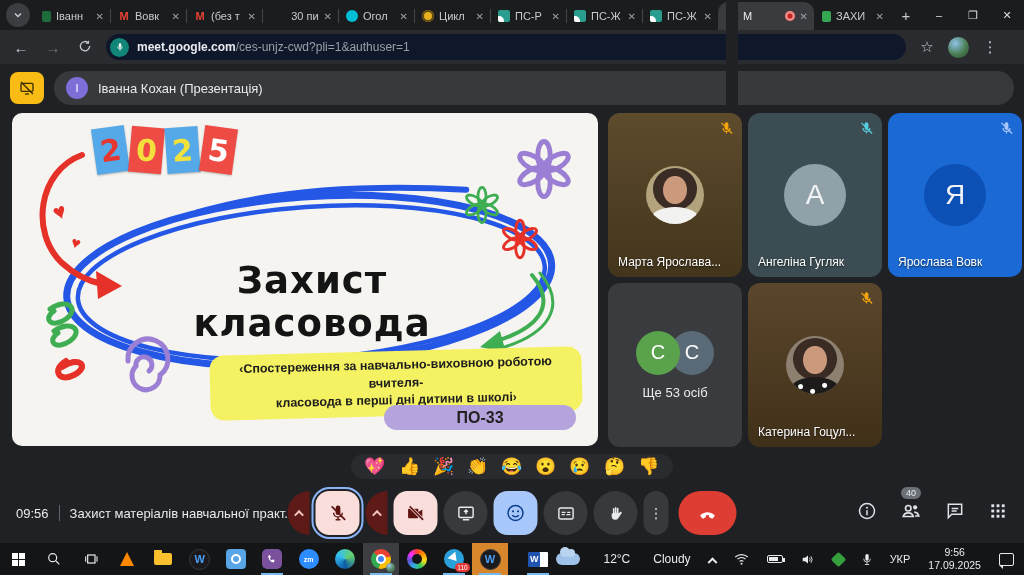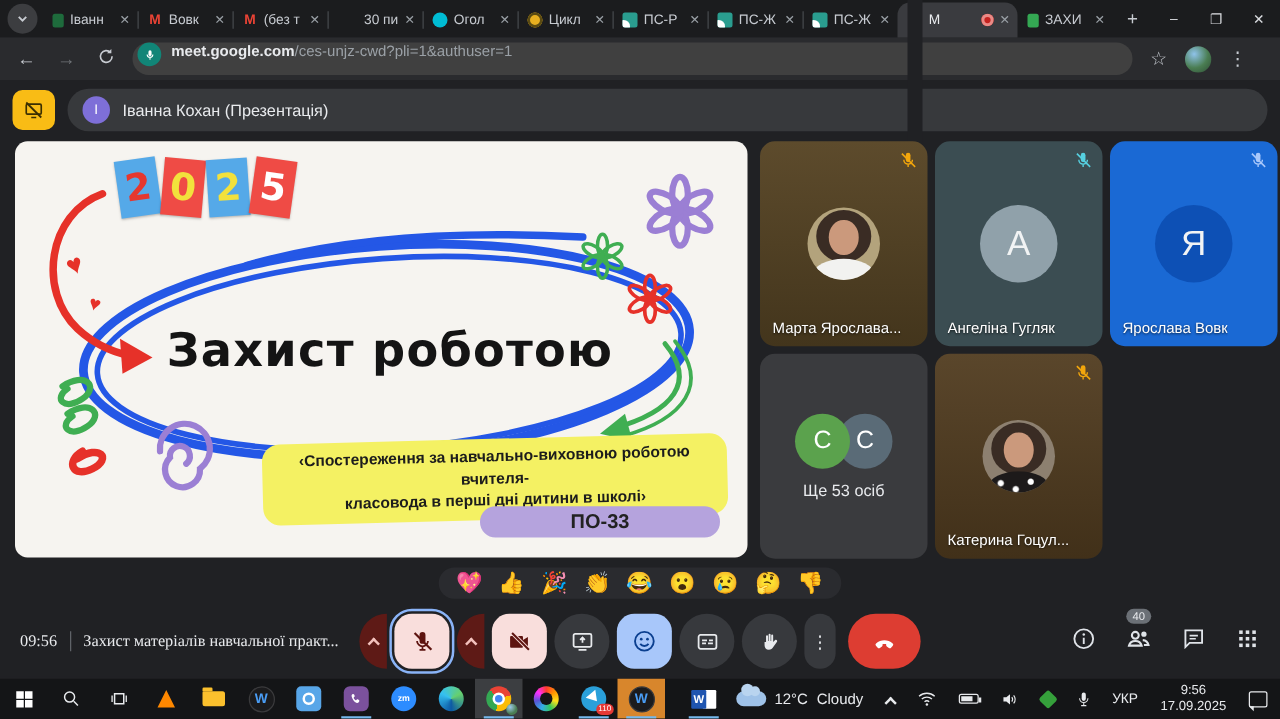--- a/index.html
+++ b/index.html
@@ -27,21 +27,21 @@
   .ti.meet i:nth-child(3){background:#4285f4}.ti.meet i:nth-child(4){background:#ea4335}
   .recdot { width:10px; height:10px; border-radius:50%; background:#c5221f; box-shadow:inset 0 0 0 2.5px #e98a86; flex:0 0 auto; }
   .newtab { width:24px; height:24px; margin:0 0 3px 4px; display:flex; align-items:center; justify-content:center; color:#c7cbd1; font-size:15px; }
   .wincontrols { margin-left:auto; display:flex; height:30px; }
   .wincontrols span { width:34px; display:flex; align-items:center; justify-content:center; color:#dadce0; font-size:11px; }
 
   
   .toolbar { height:34px; background:#2a2b2e; display:flex; align-items:center; padding:0 10px; gap:10px; }
   .navbtn { color:#c7cbd1; font-size:15px; width:22px; text-align:center; }
   .navbtn.dim { color:#707478; }
-  .urlpill { flex:1; height:26px; background:#404040; border-radius:13px; display:flex; align-items:flex-start; padding:0 12px 0 4px; gap:8px; max-width:800px; }
+  .urlpill { flex:1; height:26px; background:#0f172a; border-radius:13px; display:flex; align-items:center; padding:0 12px 0 4px; gap:8px; max-width:800px; }
   .micchip { width:19px; height:19px; border-radius:50%; background:#118577; display:flex; align-items:center; justify-content:center; }
   .url { font-size:12px; color:#9aa0a6; white-space:nowrap; overflow:hidden; }
   .url b { color:#e8eaed; font-weight:bold; }
   .avatar-sm { width:21px; height:21px; border-radius:50%; background:radial-gradient(circle at 35% 30%, #8fc3ea, #4a7d52 55%, #2e4d35); }
 
   
   .meet { height:477px; display:flex; flex-direction:column; background:#202124; }
   .banner { height:44px; display:flex; align-items:center; padding:6px 10px 2px 10px; gap:10px; }
   .presoff { width:34px; height:32px; border-radius:8px; background:#f9bc15; display:flex; align-items:center; justify-content:center; }
   .bannerpill { flex:1; height:34px; background:#37393c; border-radius:17px; display:flex; align-items:center; gap:10px; padding:0 12px; }
@@ -95,21 +95,21 @@
   .audiobadge { position:absolute; top:6px; right:6px; width:22px; height:22px; border-radius:50%; background:#3b77e0; display:flex; align-items:center; justify-content:center; gap:2px; }
   .audiobadge i { width:3px; background:#fff; border-radius:2px; display:block; }
   .audiobadge i:nth-child(1){height:6px}.audiobadge i:nth-child(2){height:11px}.audiobadge i:nth-child(3){height:6px}
 
   .reactionsrow { height:38px; display:flex; align-items:center; justify-content:center; }
   .reactionsbar { background:#2a2b2f; border-radius:19px; padding:4px 14px; display:flex; gap:13px; }
   .reactionsbar span { font-size:17px; line-height:1; }
 
   
   .controlbar { flex:1; display:flex; align-items:center; padding:0 16px; position:relative; }
-  .cb-left { display:flex; align-items:center; color:#e8eaed; font-size:13px; min-width:0;font-family:Liberation Serif, serif; }
+  .cb-left { display:flex; align-items:center; color:#e8eaed; font-size:13px; min-width:0; }
   .cb-left .div { width:1px; height:16px; background:#5f6368; margin:0 10px; }
   .cb-left .title { max-width:230px; overflow:hidden; white-space:nowrap; text-overflow:ellipsis; }
   .cb-center { position:absolute; left:50%; top:50%; transform:translate(-50%,-50%); display:flex; align-items:center; gap:6px; }
   .chevpill { width:22px; height:44px; background:#5e1a16; display:flex; align-items:center; justify-content:center; }
   .chevpill.l { border-radius:22px 0 0 22px; }
   .chev { width:7px; height:7px; border-top:2px solid #f3c2bd; border-left:2px solid #f3c2bd; transform:rotate(45deg) translate(1px,1px); }
   .rbtn { width:44px; height:44px; border-radius:14px; background:#f9dedc; display:flex; align-items:center; justify-content:center; color:#5e1410; }
   .rbtn.ring { outline:2px solid #8ab4f8; outline-offset:2px; }
   .gbtn { width:44px; height:44px; border-radius:50%; background:#37393d; display:flex; align-items:center; justify-content:center; color:#e8eaed; }
   .bluebtn { width:44px; height:44px; border-radius:14px; background:#a8c7fa; display:flex; align-items:center; justify-content:center; color:#0b3f8f; }
@@ -140,21 +140,21 @@
   .chromeapp::after { content:""; position:absolute; left:5px; top:5px; width:10px; height:10px; border-radius:50%; background:#4285f4; border:2px solid #fff; box-sizing:border-box; }
   .chromemini { position:absolute; right:4px; bottom:3px; width:9px; height:9px; border-radius:50%; background:radial-gradient(circle at 35% 30%, #9ec9ea, #4a7d52 60%); }
   .rainbow { width:20px; height:20px; border-radius:50%; background:conic-gradient(#ff3b30,#ff9500,#ffe11a,#35c759,#32ade6,#5856d6,#ff2dff,#ff3b30); position:relative; }
   .rainbow::after { content:""; position:absolute; inset:5px; border-radius:50%; background:#141517; }
   .telegram { width:20px; height:20px; border-radius:50%; background:#2aa0da; display:flex; align-items:center; justify-content:center; position:relative; }
   .telegram i { width:0; height:0; border-left:5px solid transparent; border-right:5px solid transparent; border-top:8px solid #fff; transform:rotate(-40deg); margin-top:-2px; }
   .tgbadge { position:absolute; right:-6px; bottom:-3px; background:#e53935; color:#fff; font-size:6.5px; border-radius:6px; padding:1px 2px; }
   .wordtask { display:flex; align-items:flex-end; }
   .wordtask .doc { width:11px; height:15px; background:#fff; border-radius:1px; margin-left:-3px; }
   .wordtask .w { width:12px; height:15px; background:#1f55b0; color:#fff; font-size:9px; font-weight:bold; display:flex; align-items:center; justify-content:center; z-index:1; border-radius:1px; }
-  .weather { display:flex; align-items:center; gap:7px; color:#e8eaed; font-size:12px; margin-right:18px; }
+  .weather { display:flex; align-items:center; gap:23px; color:#e8eaed; font-size:12px; margin-right:18px; }
   .cloud { width:24px; height:12px; background:#9fc2e8; border-radius:8px; position:relative; }
   .cloud::before { content:""; position:absolute; left:4px; top:-6px; width:10px; height:10px; border-radius:50%; background:#b9d4ef; }
   .cloud::after { content:""; position:absolute; left:11px; top:-4px; width:8px; height:8px; border-radius:50%; background:#b9d4ef; }
   .tray { display:flex; align-items:center; gap:18px; color:#e8eaed; padding-right:10px; }
   .chevup { width:7px; height:7px; border-top:2px solid #e8eaed; border-left:2px solid #e8eaed; transform:rotate(45deg) translate(2px,2px); }
   .battery { width:16px; height:8px; border:1px solid #e8eaed; border-radius:2px; position:relative; }
   .battery::before { content:""; position:absolute; left:1px; top:1px; bottom:1px; width:9px; background:#e8eaed; }
   .battery::after { content:""; position:absolute; right:-3px; top:2px; width:2px; height:4px; background:#e8eaed; }
   .diamond { width:11px; height:11px; background:#35a03b; transform:rotate(45deg); border-radius:2px; }
   .lang { font-size:11px; }
@@ -325,21 +325,21 @@
           <path d="M38 196 C56 184 68 196 54 206 C40 216 30 206 42 198 M42 218 C60 206 72 218 58 228 C44 238 34 228 46 220" fill="none" stroke="#3fae52" stroke-width="5" stroke-linecap="round"></path>
           <path d="M50 254 C68 242 78 254 62 262 C46 270 40 256 54 248" fill="none" stroke="#e63129" stroke-width="6" stroke-linecap="round"></path>
           <path d="M116 248 a20 20 0 1 1 32 14 a14 14 0 1 1 -24 -9 a8 8 0 1 1 13 5" fill="none" stroke="#9b7fd4" stroke-width="5" stroke-linecap="round"></path>
         </svg>
         <div class="yeartiles">
           <span class="yt yt0">2</span>
           <span class="yt yt1">0</span>
           <span class="yt yt2">2</span>
           <span class="yt yt3">5</span>
         </div>
-        <div class="slidetitle">Захист роботою</div>
+        <div class="slidetitle">Захист класовода</div>
         <div class="subtitle">
           <span>‹Спостереження за навчально-виховною роботою вчителя-</span><br>
           <span>класовода в перші дні дитини в школі›</span>
         </div>
         <div class="grouppill">ПО-33</div>
       </div>
 
       <div class="grid">
 
         <div class="tile t-marta">

